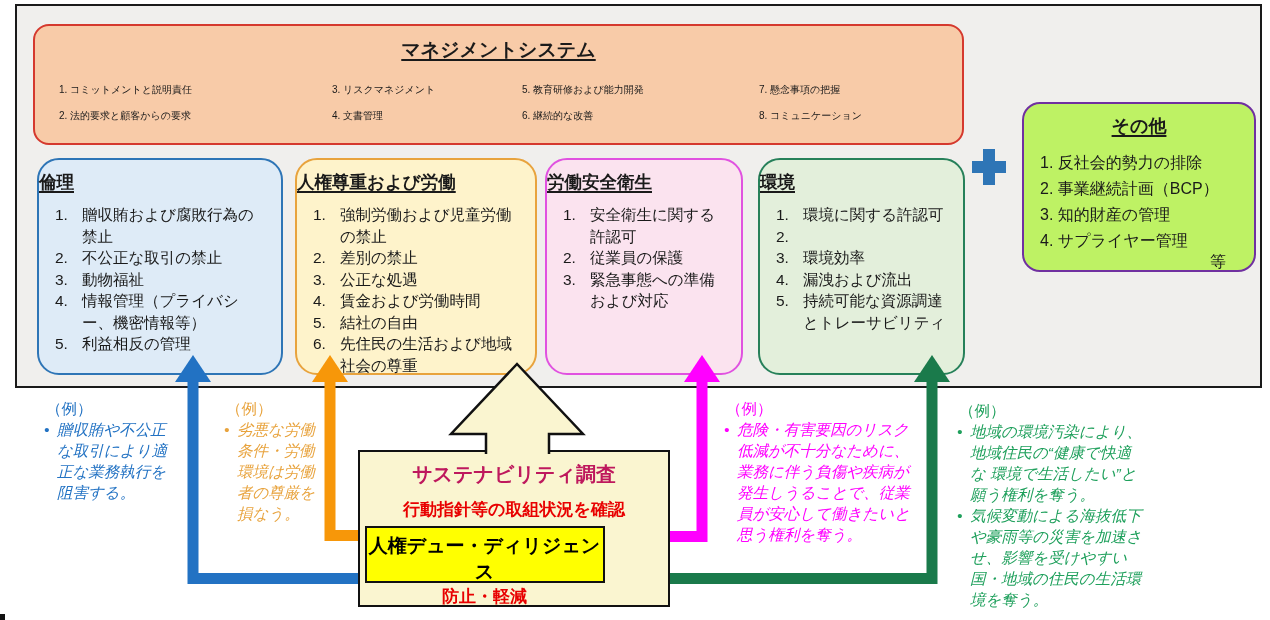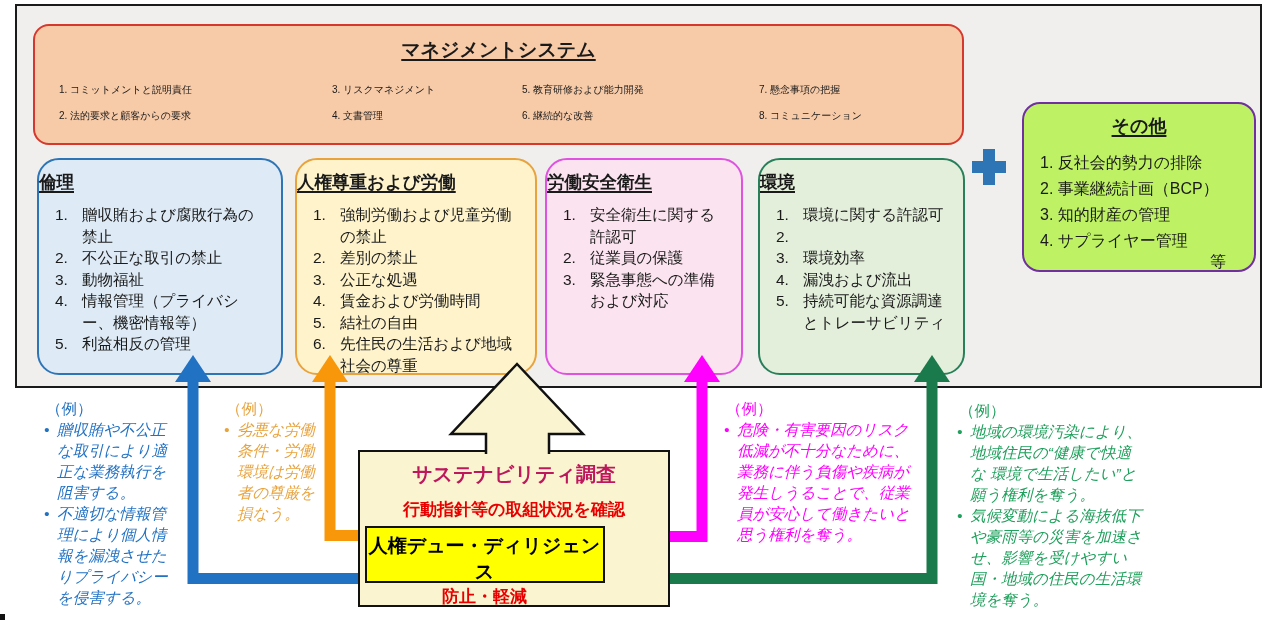--- a/index.html
+++ b/index.html
@@ -200,21 +200,20 @@
       <div>3. 知的財産の管理</div>
       <div>4. サプライヤー管理</div>
     </div>
     <div class="abs others-etc">等</div>
   </div>
 
   <div class="abs example" id="ex-ethics">
     <div class="ex-label">（例）</div>
     <ul>
       <li>贈収賄や不公正な取引により適正な業務執行を阻害する。</li>
-      <li>不適切な情報管理により個人情報を漏洩させたりプライバシーを侵害する。</li>
     </ul>
   </div>
   <div class="abs example" id="ex-labor">
     <div class="ex-label">（例）</div>
     <ul>
       <li>劣悪な労働条件・労働環境は労働者の尊厳を損なう。</li>
     </ul>
   </div>
   <div class="abs example" id="ex-safety">
     <div class="ex-label">（例）</div>

